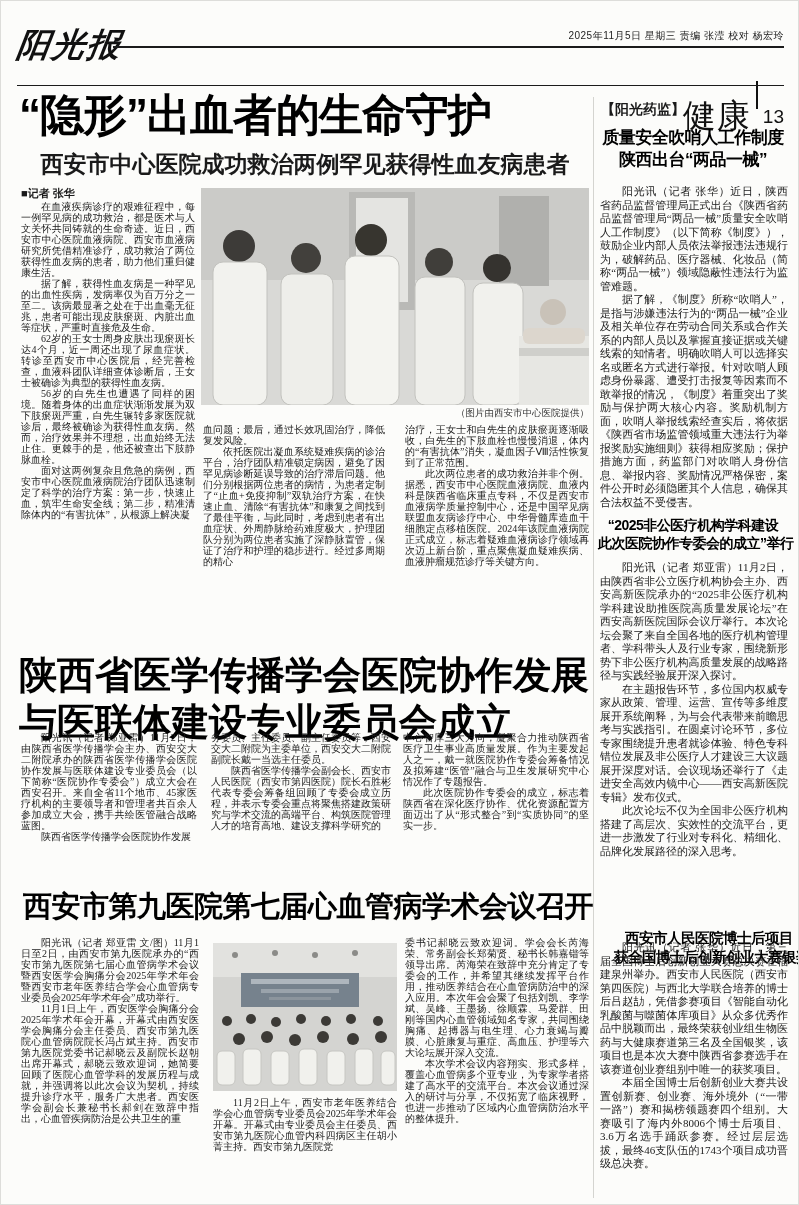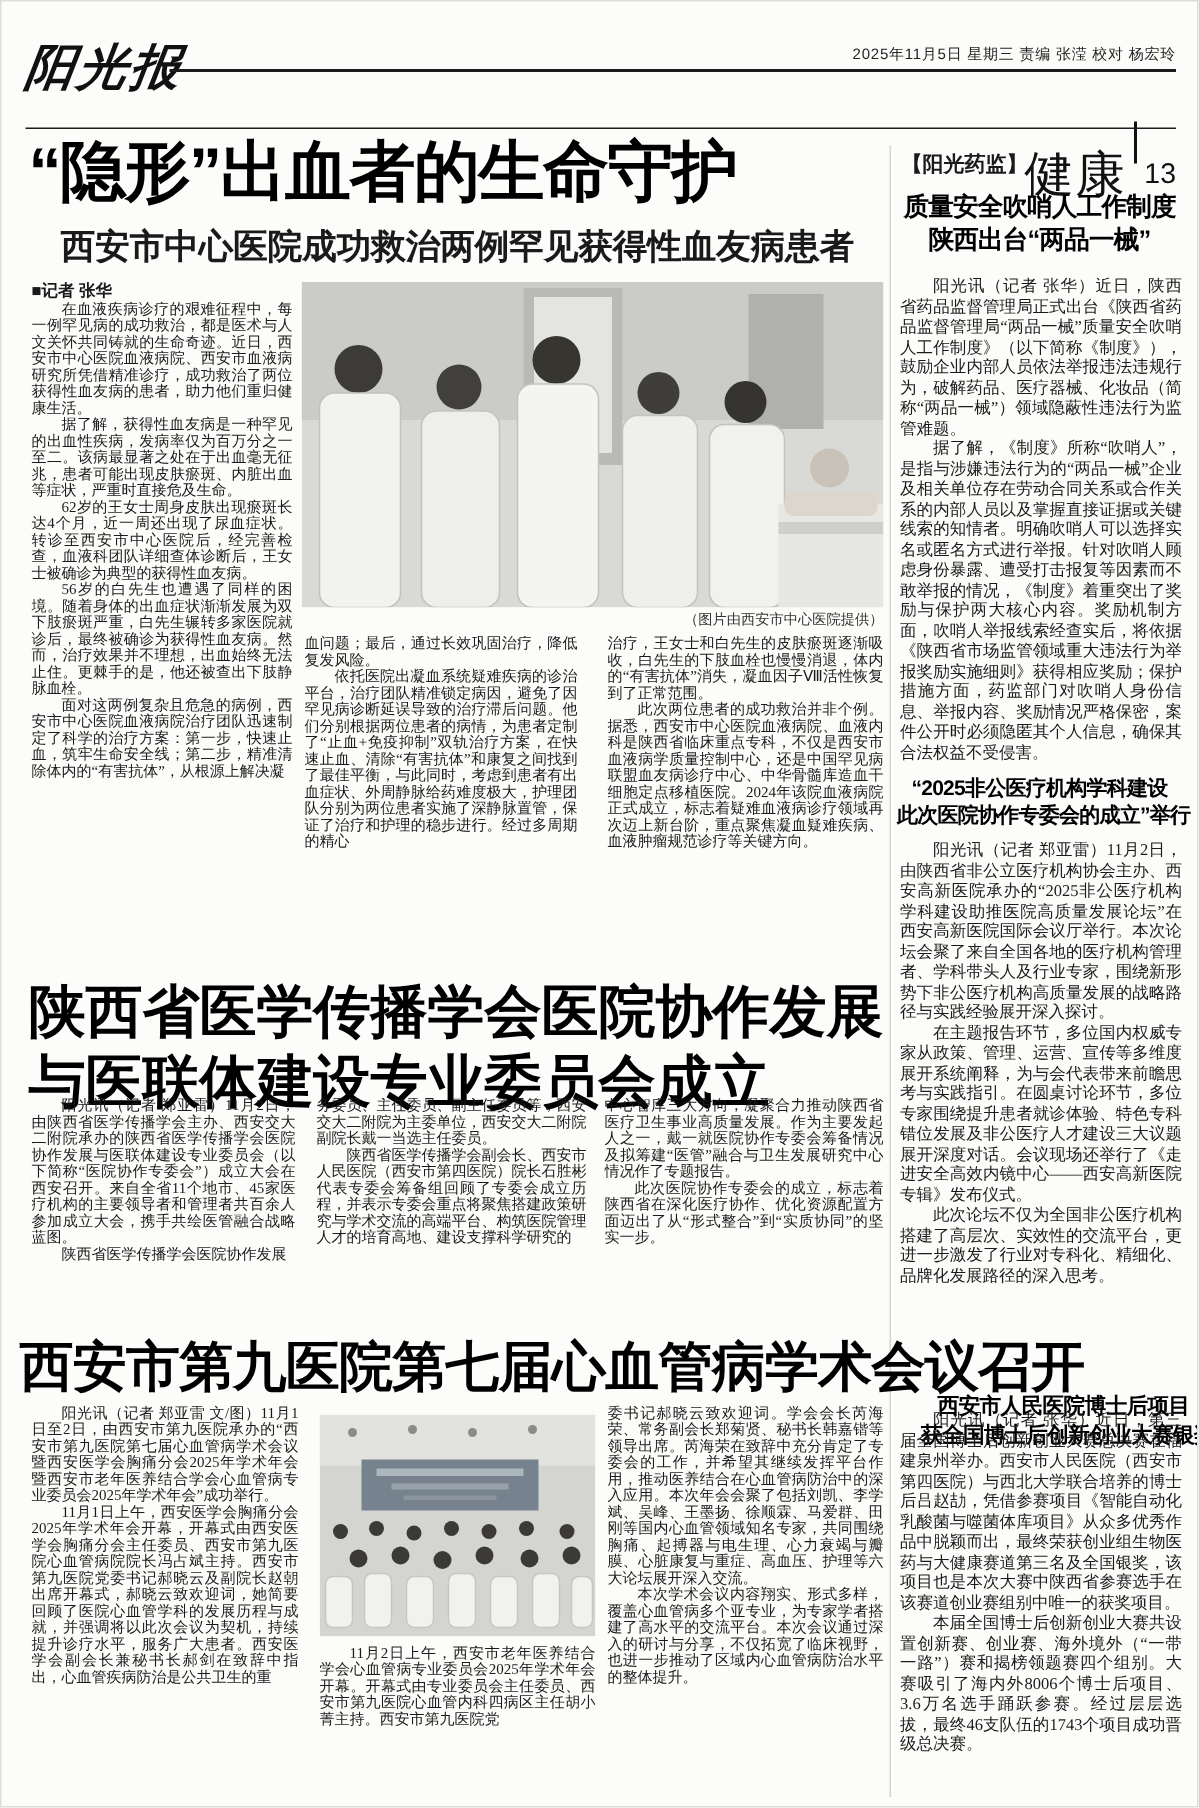--- a/index.html
+++ b/index.html
@@ -39,21 +39,21 @@
   .a1-col2{left:202px;top:423px;width:182px;height:230px;}
   .a1-col3{left:404px;top:423px;width:184px;height:230px;}
   
   .a2-headline{position:absolute;left:18px;width:572px;top:651px;text-align:left;
         font-size:38px;line-height:1.24;}
   .a2-col1{left:20px;top:731px;width:176px;height:148px;}
   .a2-col2{left:210px;top:731px;width:180px;height:148px;}
   .a2-col3{left:402px;top:731px;width:186px;height:148px;}
   
   .a3-headline{position:absolute;left:12px;width:580px;top:886px;text-align:right;
-        font-size:36px;white-space:nowrap;letter-spacing:-.5px;}
+        font-size:29px;white-space:nowrap;letter-spacing:-.5px;}
   .a3-col1{left:20px;top:936px;width:178px;height:264px;}
   .photo2{position:absolute;left:212px;top:942px;width:184px;height:148px;overflow:hidden;}
   .a3-col2{left:212px;top:1096px;width:184px;height:104px;}
   .a3-col3{left:404px;top:936px;width:184px;height:264px;}
   
   .sb-tag{position:absolute;left:600px;top:100px;font-size:14px;font-weight:bold;
         font-family:"Liberation Sans",sans-serif;}
   .sb-h{position:absolute;left:597px;width:190px;text-align:center;line-height:1.3;}
   .sb-h .line{white-space:nowrap;}
   .sb1-h{top:126px;font-size:17px;letter-spacing:-.5px;}

